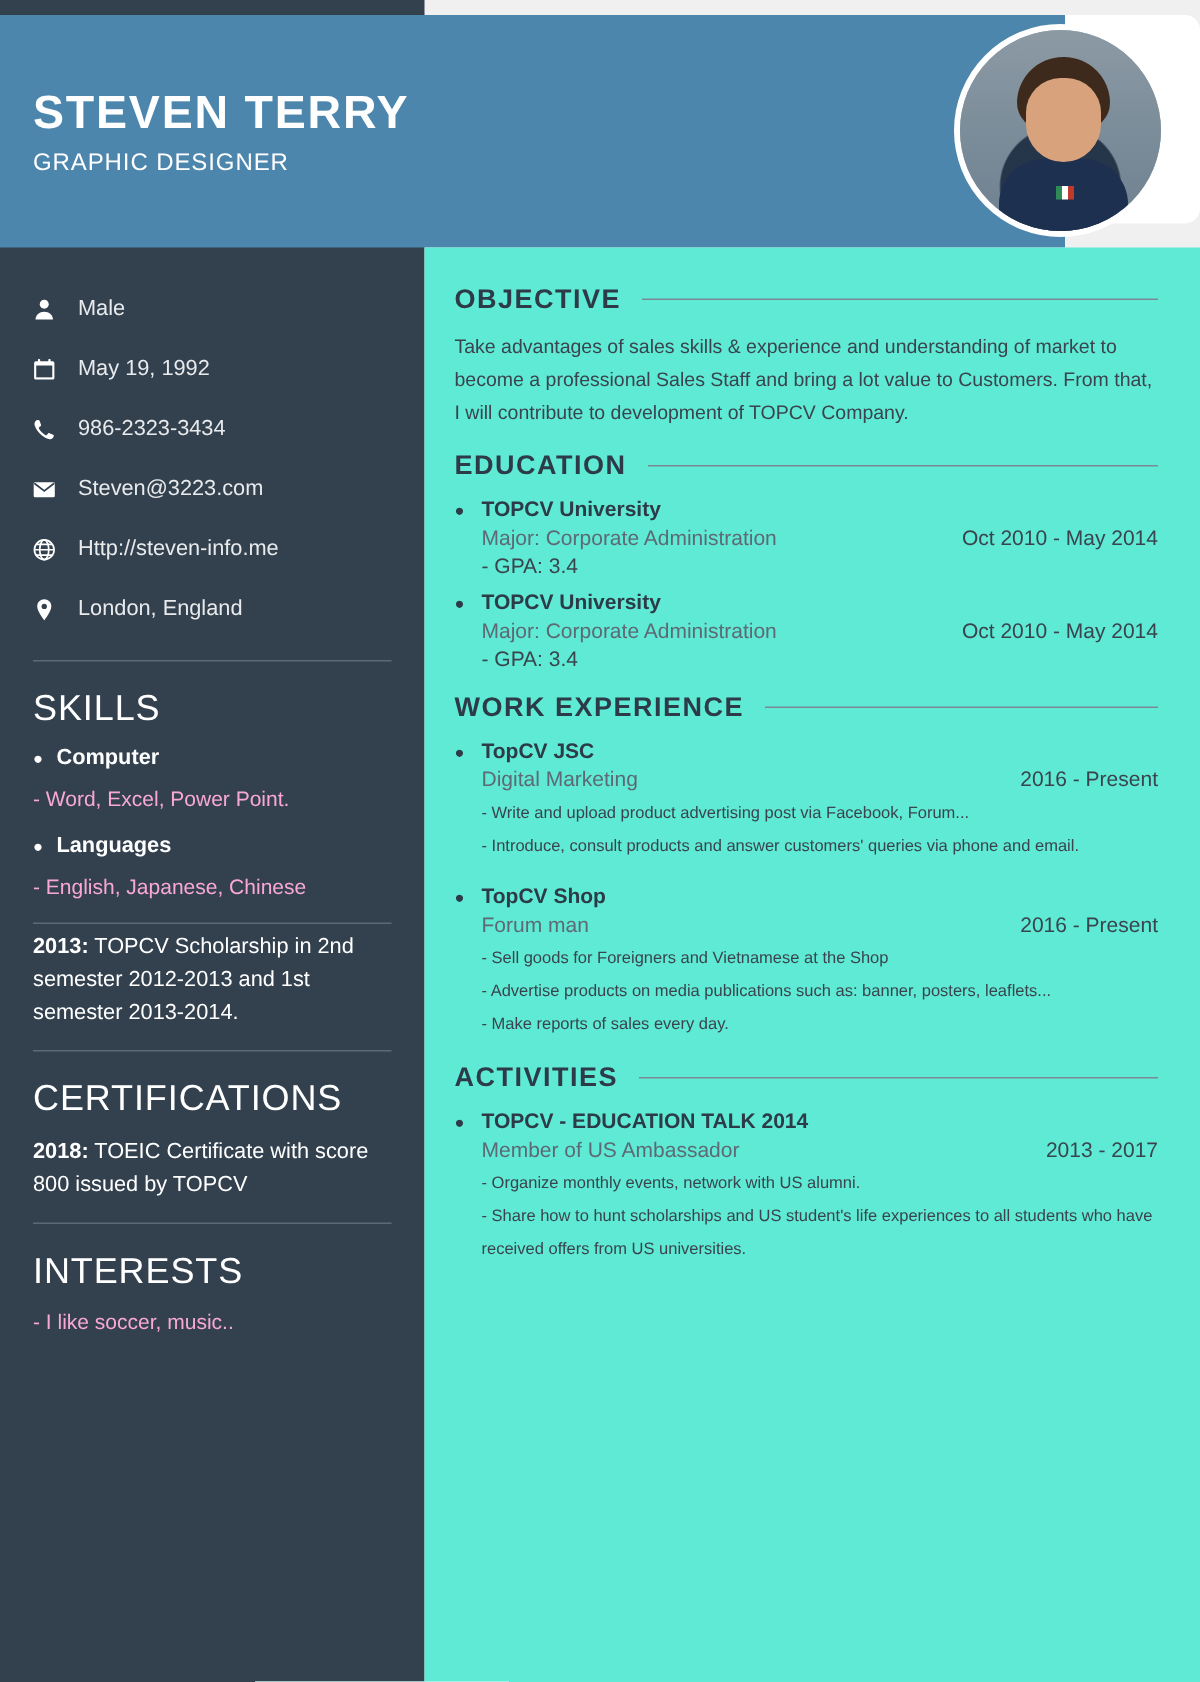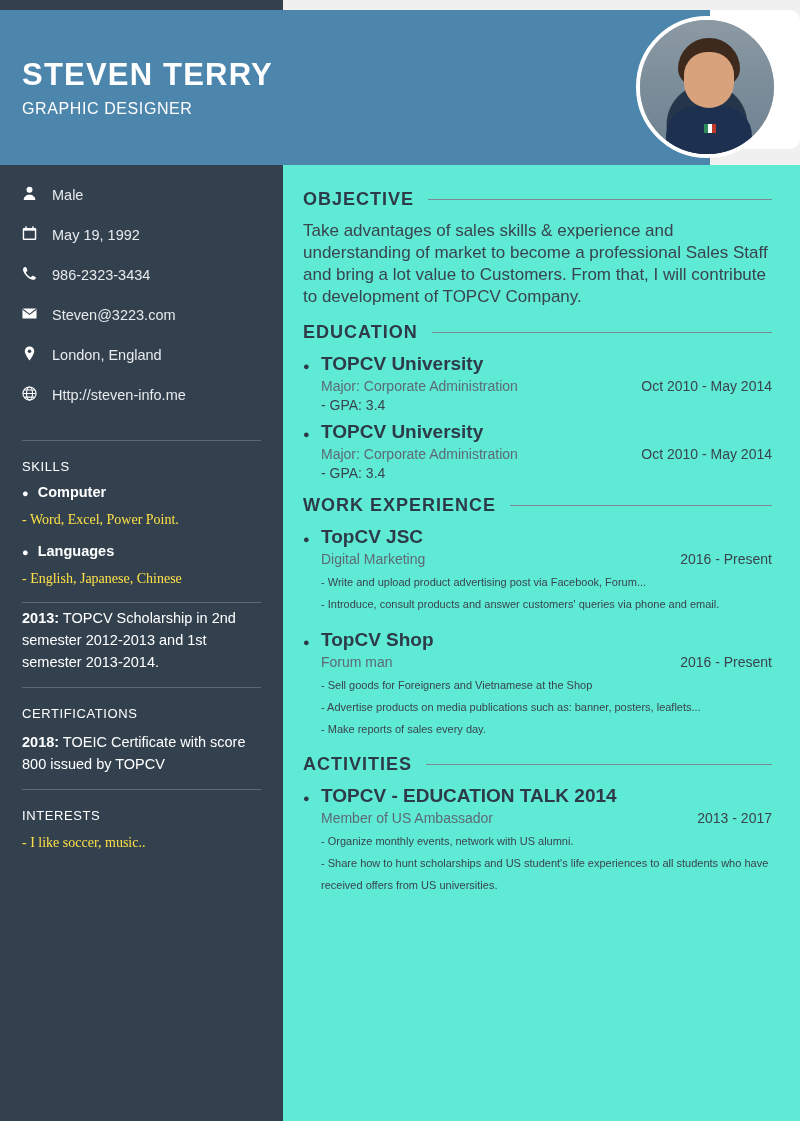--- a/index.html
+++ b/index.html
@@ -115,21 +115,21 @@
     width: 283px;
     height: 1121px;
     background: #33414f;
     color: #ffffff;
     padding: 0 22px;
   }
   .sidebar-inner { padding-top: 186px; }
 
   .contact-row {
     display: flex;
-    align-items: flex-start;
+    align-items: center;
     height: 40px;
     font-size: 14.5px;
     color: #e8eaec;
   }
   .contact-icon {
     width: 30px;
     flex: 0 0 30px;
     color: #ffffff;
     font-size: 15px;
     display: flex;
@@ -138,44 +138,43 @@
   .contact-icon svg { display: block; }
   .contact-text { line-height: 18px; }
 
   .hr {
     height: 1px;
     background: #5c6a77;
     margin: 14px 0 0 0;
   }
 
   .side-section-title {
-    font-size: 13px;
+    font-size: 24px;
     letter-spacing: 0.6px;
     margin: 18px 0 10px 0;
     font-weight: normal;
     color: #ffffff;
   }
   .bullet-item {
     display: flex;
     align-items: baseline;
     font-size: 14.5px;
     font-weight: bold;
     margin-top: 8px;
   }
   .bullet-dot {
     font-size: 11px;
     margin-right: 9px;
     line-height: 14px;
   }
   .sub-line {
     font-size: 14px;
-    color: #fde047;
+    color: #f9a8d4;
     margin: 10px 0 14px 0;
     line-height: 19px;
-    font-family: Liberation Serif, serif;
   }
   .award-text {
     font-size: 14.5px;
     line-height: 22px;
     color: #ffffff;
     margin-top: 4px;
   }
   .award-text b { font-weight: bold; }
 
   
@@ -201,37 +200,37 @@
     color: #2d3b48;
     white-space: nowrap;
   }
   .sec-rule {
     flex: 1;
     height: 1px;
     background: #7c8894;
     margin-left: 14px;
   }
   .para {
-    font-size: 17px;
+    font-size: 13px;
     line-height: 22px;
     color: #3a444e;
   }
   .entry { margin-top: 8px; }
   .entry-head {
     display: flex;
     align-items: baseline;
   }
   .entry-dot {
     width: 18px;
     flex: 0 0 18px;
     font-size: 11px;
     color: #2d3b48;
   }
   .entry-title {
-    font-size: 19px;
+    font-size: 14px;
     font-weight: bold;
     color: #2d3b48;
   }
   .entry-sub-row {
     display: flex;
     justify-content: space-between;
     align-items: baseline;
     padding-left: 18px;
     margin-top: 3px;
   }
@@ -299,36 +298,36 @@
           <span class="contact-icon">
             <svg width="15" height="15" viewBox="0 0 16 16" fill="#ffffff">
                 <rect x="0.5" y="2.6" width="15" height="10.8" rx="1"></rect>
                 <path d="M0.9 3.4 8 8.9l7.1-5.5" stroke="#33414f" stroke-width="1.2" fill="none"></path>
               </svg>
           </span>
           <span class="contact-text">Steven@3223.com</span>
         </div>
         <div class="contact-row">
           <span class="contact-icon">
-            <svg width="15" height="15" viewBox="0 0 16 16" fill="#ffffff">
-                <path d="M8 0.6C5.2.6 3 2.8 3 5.6c0 3.6 5 9.8 5 9.8s5-6.2 5-9.8C13 2.8 10.8.6 8 .6z"></path>
-                <circle cx="8" cy="5.6" r="1.9" fill="#33414f"></circle>
-              </svg>
-          </span>
-          <span class="contact-text">London, England</span>
-        </div>
-        <div class="contact-row">
-          <span class="contact-icon">
             <svg width="15" height="15" viewBox="0 0 16 16" fill="none" stroke="#ffffff" stroke-width="1.2">
                 <circle cx="8" cy="8" r="7"></circle>
                 <ellipse cx="8" cy="8" rx="3.2" ry="7"></ellipse>
                 <path d="M1.2 8h13.6M2.4 4.2h11.2M2.4 11.8h11.2"></path>
               </svg>
           </span>
           <span class="contact-text">Http://steven-info.me</span>
+        </div>
+        <div class="contact-row">
+          <span class="contact-icon">
+            <svg width="15" height="15" viewBox="0 0 16 16" fill="#ffffff">
+                <path d="M8 0.6C5.2.6 3 2.8 3 5.6c0 3.6 5 9.8 5 9.8s5-6.2 5-9.8C13 2.8 10.8.6 8 .6z"></path>
+                <circle cx="8" cy="5.6" r="1.9" fill="#33414f"></circle>
+              </svg>
+          </span>
+          <span class="contact-text">London, England</span>
         </div>
       </div>
 
       <div class="hr"></div>
 
       <div class="side-section-title">SKILLS</div>
       <div class="bullet-item">
         <span class="bullet-dot">●</span>
         <span>Computer</span>
       </div>

